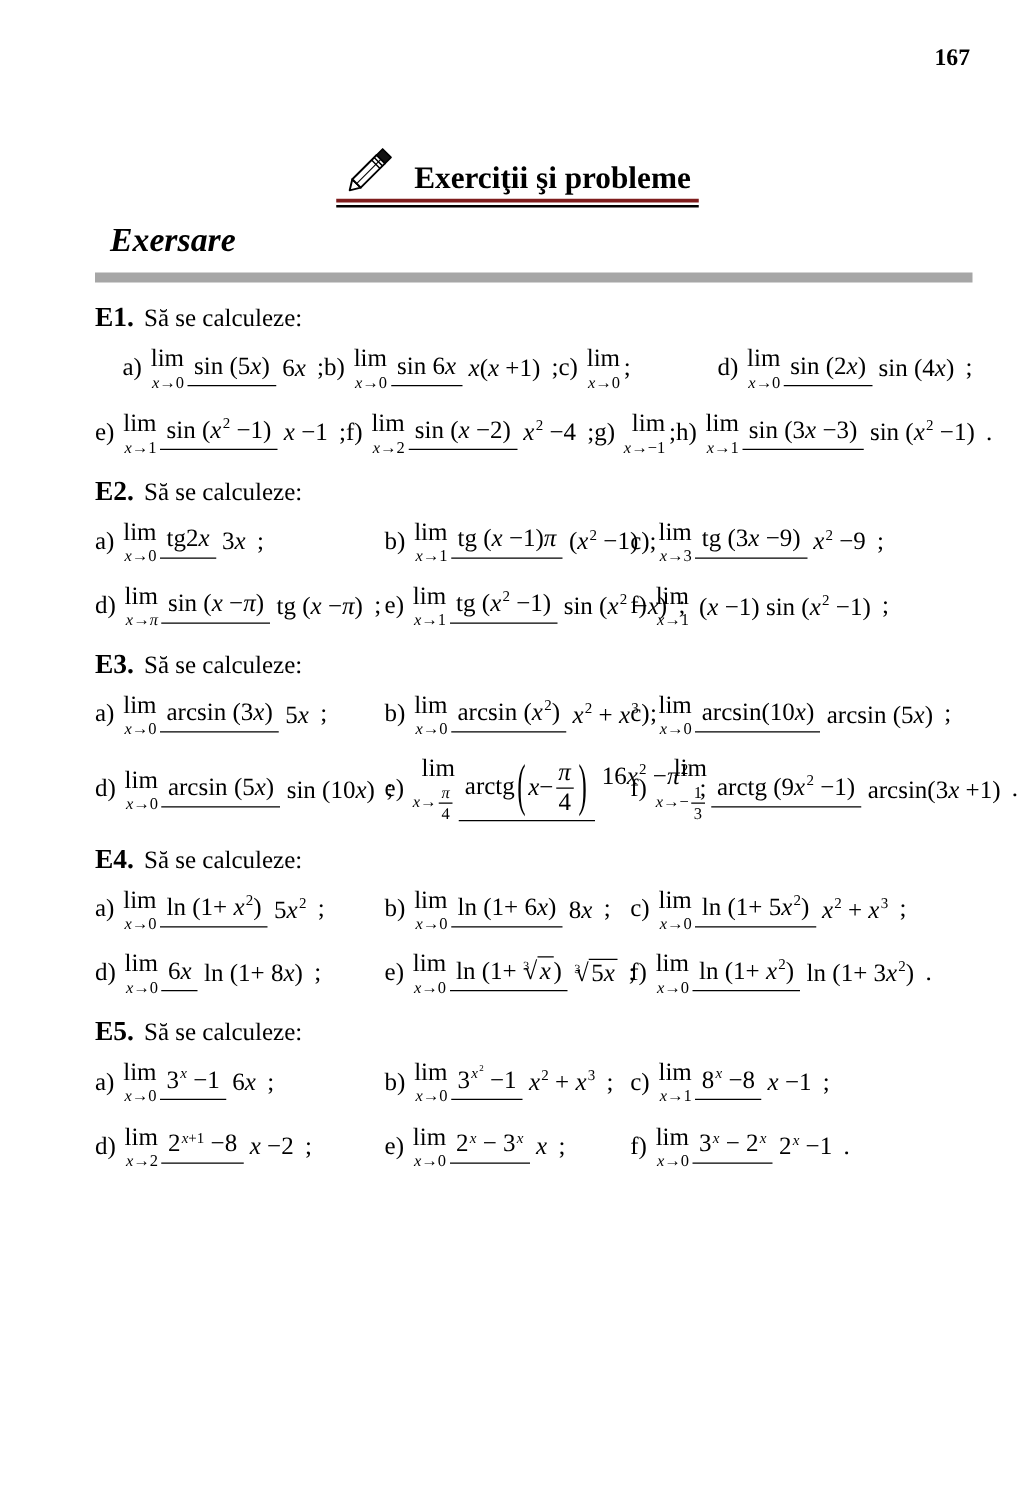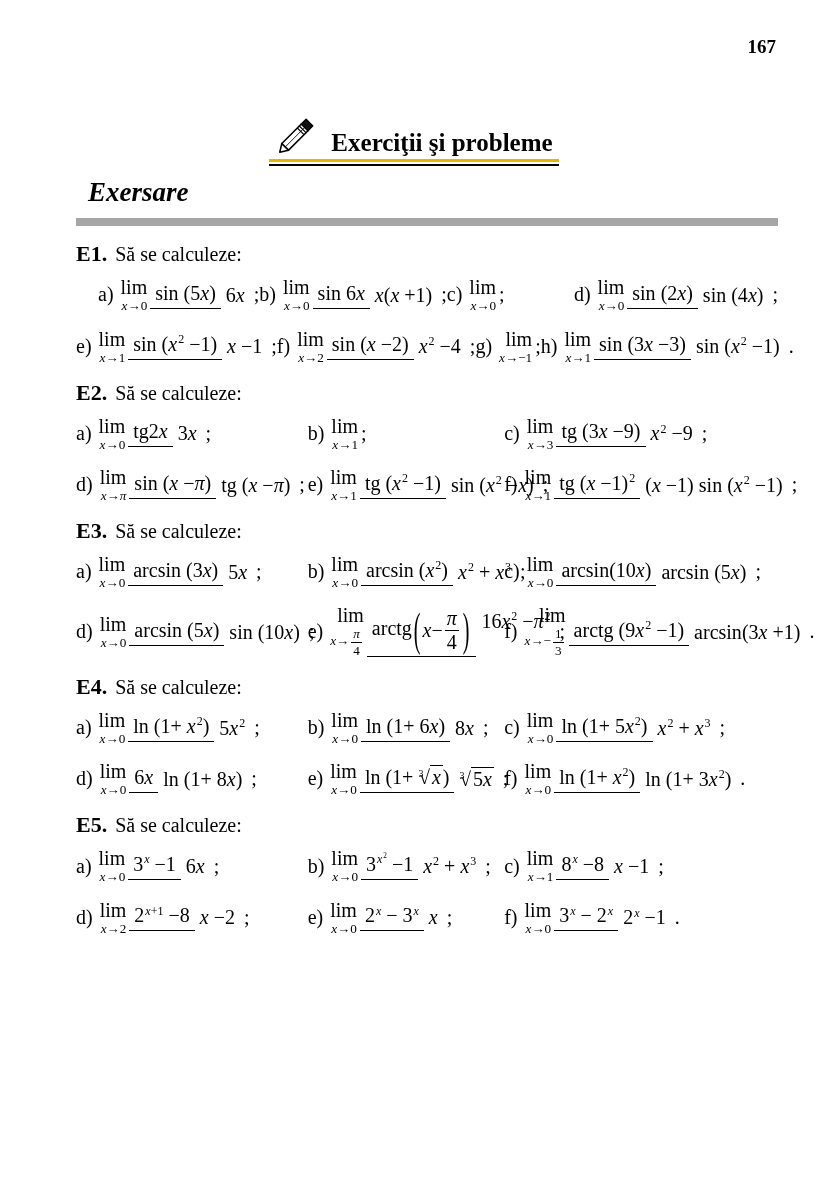--- a/index.html
+++ b/index.html
@@ -4,21 +4,21 @@
 <style>
   html,body { margin:0; padding:0; }
   body {
     width:828px; height:1191px; background:#ffffff; color:#000;
     font-family:"Liberation Serif","DejaVu Serif",serif;
     position:relative; overflow:hidden;
   }
   .pagenum { position:absolute; top:36px; right:52px; font-weight:bold; font-size:19px; }
 
   .title-wrap { padding-top:112px; display:flex; justify-content:center; }
-  .title-inner { display:flex; align-items:flex-end; gap:8px; border-bottom:3px solid #eab308; padding:0 6px 3px 2px; position:relative; }
+  .title-inner { display:flex; align-items:flex-end; gap:8px; border-bottom:3px solid #7f1d1d; padding:0 6px 3px 2px; position:relative; }
   .title-inner::after { content:""; position:absolute; left:0; right:0; bottom:-7px; height:2px; background:#000; }
   .title-text { font-weight:bold; font-size:25px; line-height:1.05; }
   .pencil { width:52px; height:46px; margin-bottom:-2px; }
 
   .section { margin:16px 50px 0 76px; }
   .section h2 { margin:12px; font-size:27px; font-weight:bold; font-style:italic; line-height:1.05; }
   .graybar { height:8px; background:#a6a6a6; margin-top:3px; }
 
   main { margin:15px 50px 16px 76px; }
   .exercise { margin-bottom:12px; }
@@ -184,20 +184,24 @@
             <span class="den">3<span class="it">x</span></span>
           </span>
           <span class="punct">;</span>
         </span>
         <span class="item">
           <span class="lab">b)</span>
           <span class="lim">
             <span class="limw">lim</span>
             <span class="lims"><span class="it">x</span>→1</span>
           </span>
+          <span class="frac">
+            <span class="num"><span class="fn">tg</span> (<span class="it">x</span> −1)<span class="it">π</span></span>
+            <span class="den">(<span class="it">x</span><sup>2</sup> −1)</span>
+          </span>
           <span class="punct">;</span>
         </span>
         <span class="item">
           <span class="lab">c)</span>
           <span class="lim">
             <span class="limw">lim</span>
             <span class="lims"><span class="it">x</span>→3</span>
           </span>
           <span class="frac">
             <span class="num"><span class="fn">tg</span> (3<span class="it">x</span> −9)</span>
@@ -230,21 +234,20 @@
           </span>
           <span class="punct">;</span>
         </span>
         <span class="item">
           <span class="lab">f)</span>
           <span class="lim">
             <span class="limw">lim</span>
             <span class="lims"><span class="it">x</span>→1</span>
           </span>
           <span class="frac">
-            <span class="num"><span class="fn">tg</span> (<span class="it">x</span> −1)<sup>2</sup></span>
             <span class="den">(<span class="it">x</span> −1) <span class="fn">sin</span> (<span class="it">x</span><sup>2</sup> −1)</span>
           </span>
           <span class="punct">;</span>
         </span>
       </div></section>
     <section class="exercise"><span class="ex-head"><span class="ex-id">E3.</span><span class="ex-prompt">Să se calculeze:</span></span><div class="ex-row cols3">
         <span class="item">
           <span class="lab">a)</span>
           <span class="lim">
             <span class="limw">lim</span>

